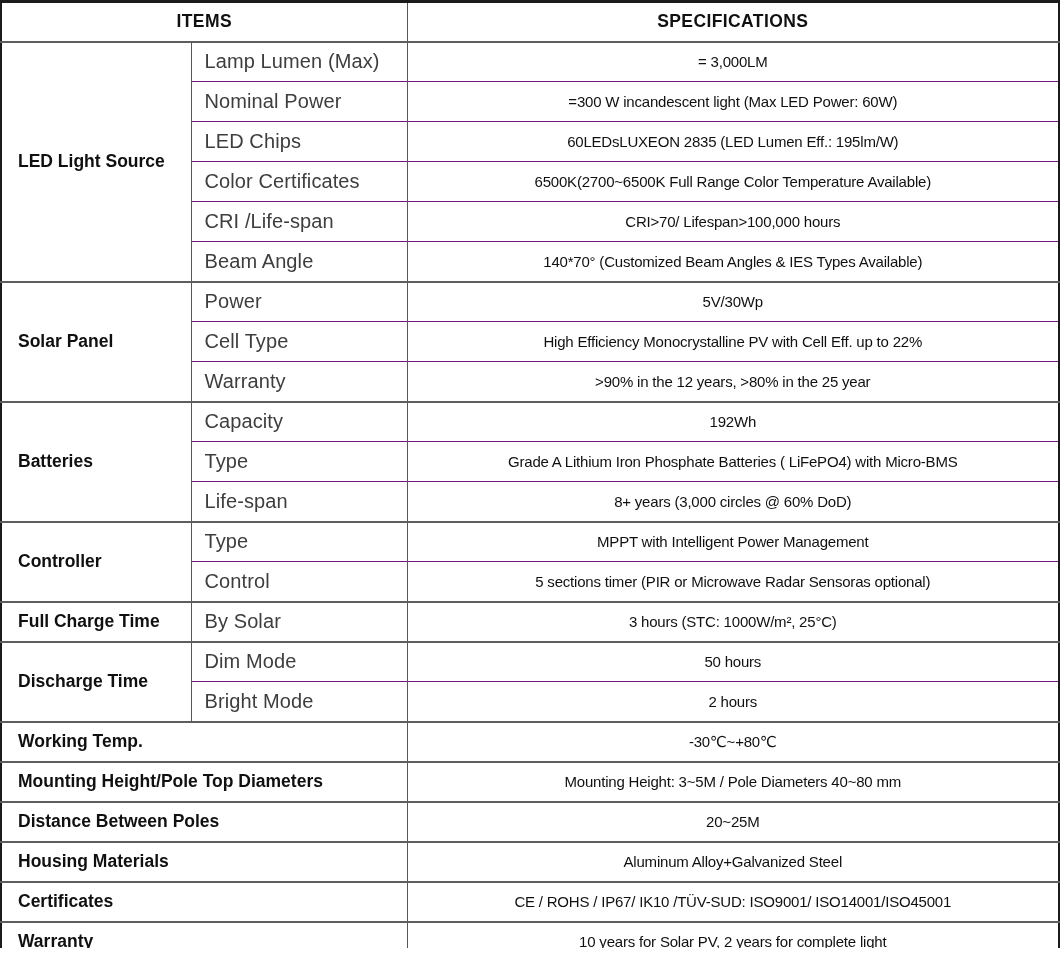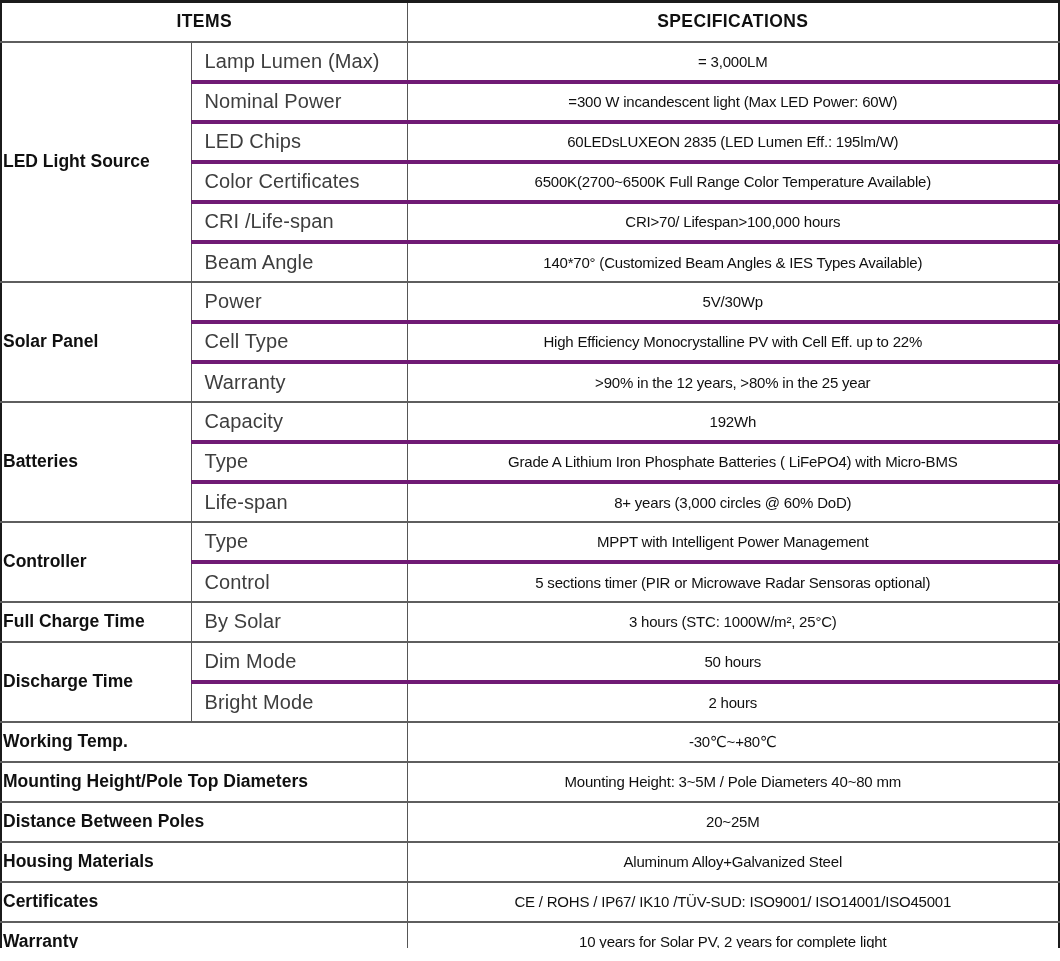--- a/index.html
+++ b/index.html
@@ -32,35 +32,35 @@
     box-sizing: border-box;
     overflow: hidden;
     white-space: nowrap;
     padding: 0;
     vertical-align: middle;
   }
   
   .divR { border-right: 1px solid #565656; }
   
   tr.sec > td { border-top: 2px solid #5e5e5e; }   
-  tr.in  > td { border-top: 4px solid #701a75; }   
+  tr.in  > td { border-top: 1px solid #701a75; }   
   
   .hdr {
     font-weight: 700;
     font-size: 17.5px;
     color: #101010;
     text-align: center;
     letter-spacing: 0.4px;
   }
   .group {
     font-weight: 700;
     font-size: 17.5px;
     color: #101010;
     text-align: left;
-    padding-left: 1px;
+    padding-left: 16px;
     padding-right: 4px;
   }
   .sub {
     font-size: 20px;
     color: #3e3e3e;
     text-align: left;
     padding-left: 13px;
     letter-spacing: 0.1px;
   }
   .val {

